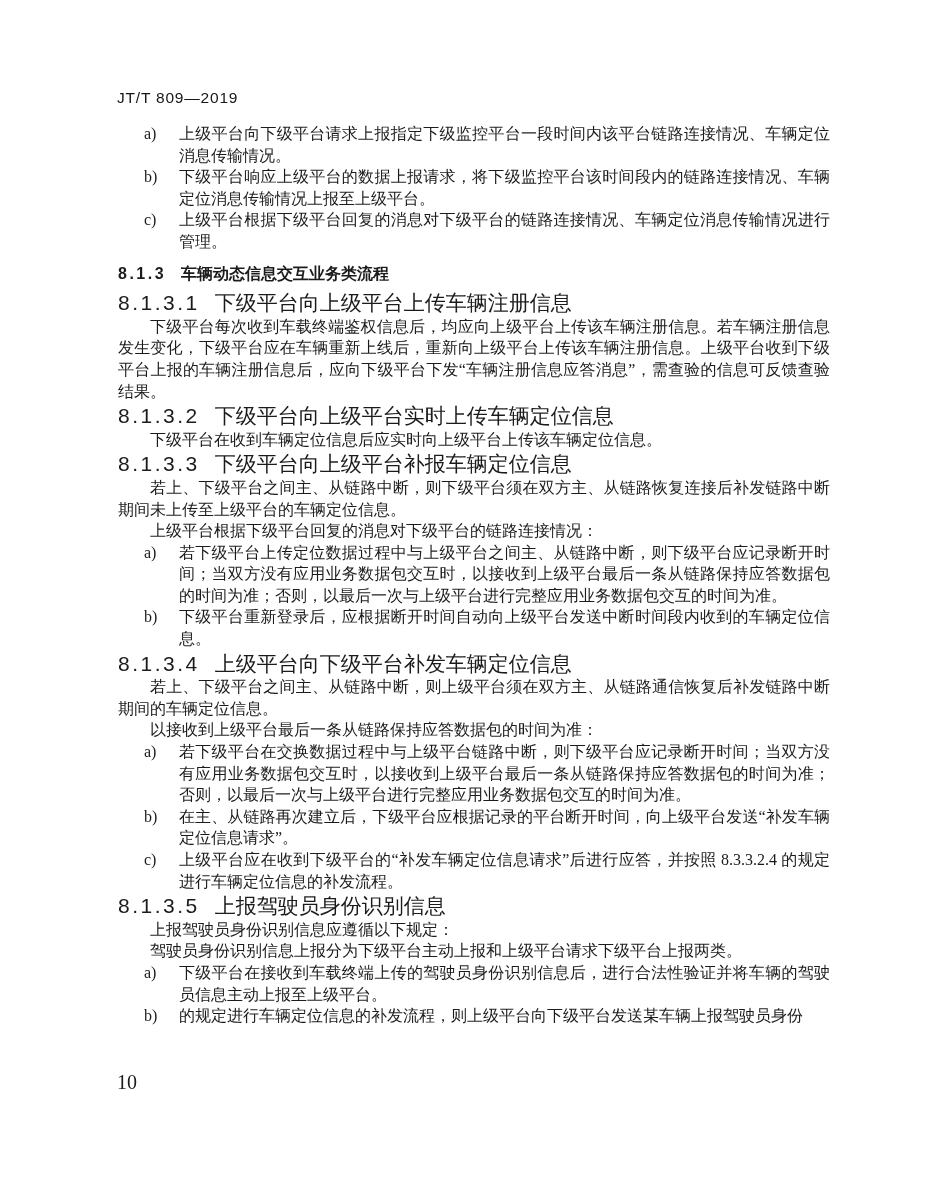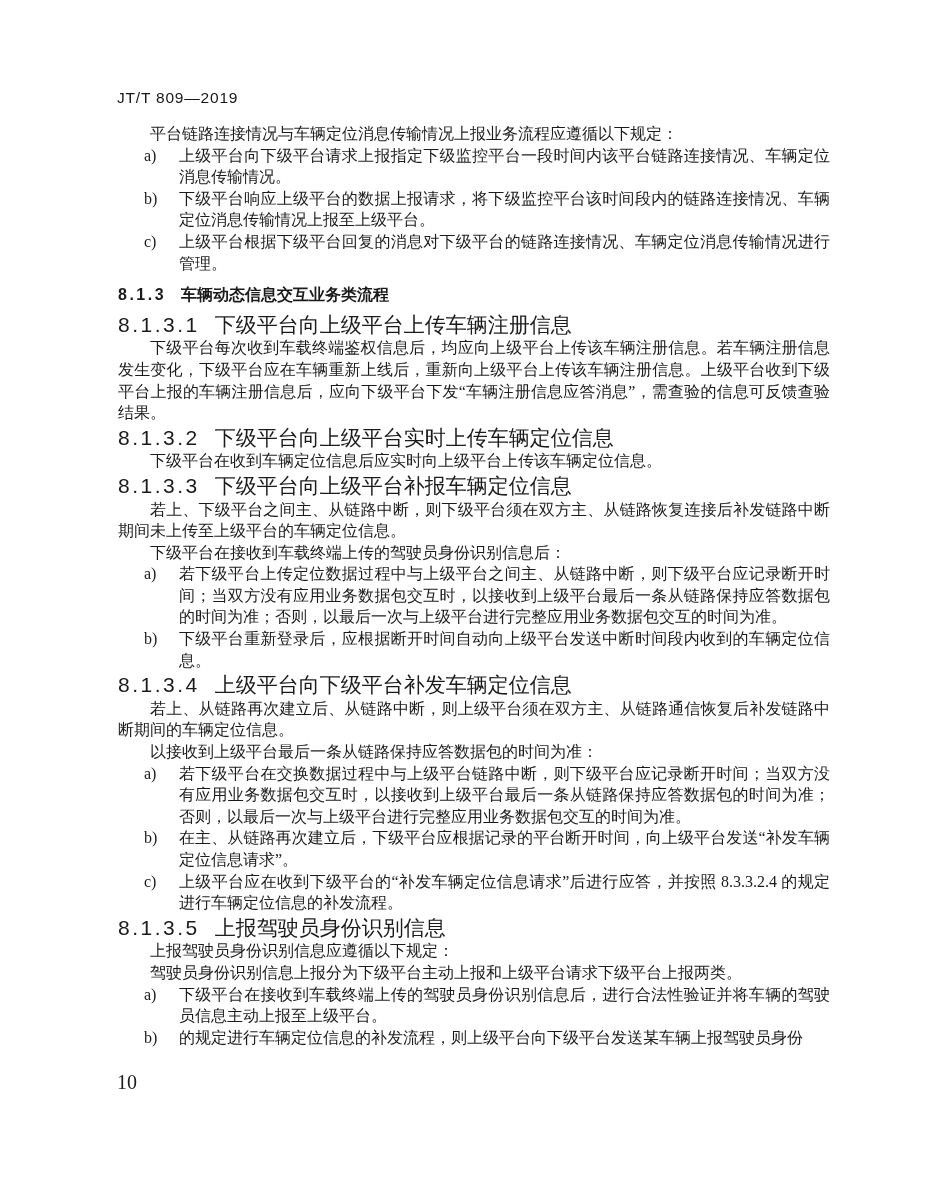--- a/index.html
+++ b/index.html
@@ -87,21 +87,20 @@
 </style>
 </head>
 <body>
 
 <div class="page">
 
   <div class="running-header">JT/T 809—2019</div>
 
   <main class="body-col">
 
-    <p class="para">平台链路连接情况与车辆定位消息传输情况上报业务流程应遵循以下规定：</p>
 
     <div class="list">
       <div class="li">
         <span class="li-marker">a)</span>
         <span class="li-body">上级平台向下级平台请求上报指定下级监控平台一段时间内该平台链路连接情况、车辆定位消息传输情况。</span>
       </div>
       <div class="li">
         <span class="li-marker">b)</span>
         <span class="li-body">下级平台响应上级平台的数据上报请求，将下级监控平台该时间段内的链路连接情况、车辆定位消息传输情况上报至上级平台。</span>
       </div>
@@ -125,38 +124,38 @@
       <span class="hnum">8.1.3.2</span><span>下级平台向上级平台实时上传车辆定位信息</span>
     </h3>
 
     <p class="para">下级平台在收到车辆定位信息后应实时向上级平台上传该车辆定位信息。</p>
 
     <h3 class="h4">
       <span class="hnum">8.1.3.3</span><span>下级平台向上级平台补报车辆定位信息</span>
     </h3>
 
     <p class="para">若上、下级平台之间主、从链路中断，则下级平台须在双方主、从链路恢复连接后补发链路中断期间未上传至上级平台的车辆定位信息。</p>
-    <p class="para">下级平台在接收到车载终端上传的驾驶员身份识别信息后：</p>
+    <p class="para">上级平台根据下级平台回复的消息对下级平台的链路连接情况：</p>
 
     <div class="list">
       <div class="li">
         <span class="li-marker">a)</span>
         <span class="li-body">若下级平台上传定位数据过程中与上级平台之间主、从链路中断，则下级平台应记录断开时间；当双方没有应用业务数据包交互时，以接收到上级平台最后一条从链路保持应答数据包的时间为准；否则，以最后一次与上级平台进行完整应用业务数据包交互的时间为准。</span>
       </div>
       <div class="li">
         <span class="li-marker">b)</span>
         <span class="li-body">下级平台重新登录后，应根据断开时间自动向上级平台发送中断时间段内收到的车辆定位信息。</span>
       </div>
     </div>
 
     <h3 class="h4">
       <span class="hnum">8.1.3.4</span><span>上级平台向下级平台补发车辆定位信息</span>
     </h3>
 
-    <p class="para">若上、从链路再次建立后、从链路中断，则上级平台须在双方主、从链路通信恢复后补发链路中断期间的车辆定位信息。</p>
+    <p class="para">若上、下级平台之间主、从链路中断，则上级平台须在双方主、从链路通信恢复后补发链路中断期间的车辆定位信息。</p>
     <p class="para">以接收到上级平台最后一条从链路保持应答数据包的时间为准：</p>
 
     <div class="list">
       <div class="li">
         <span class="li-marker">a)</span>
         <span class="li-body">若下级平台在交换数据过程中与上级平台链路中断，则下级平台应记录断开时间；当双方没有应用业务数据包交互时，以接收到上级平台最后一条从链路保持应答数据包的时间为准；否则，以最后一次与上级平台进行完整应用业务数据包交互的时间为准。</span>
       </div>
       <div class="li">
         <span class="li-marker">b)</span>
         <span class="li-body">在主、从链路再次建立后，下级平台应根据记录的平台断开时间，向上级平台发送“补发车辆定位信息请求”。</span>

